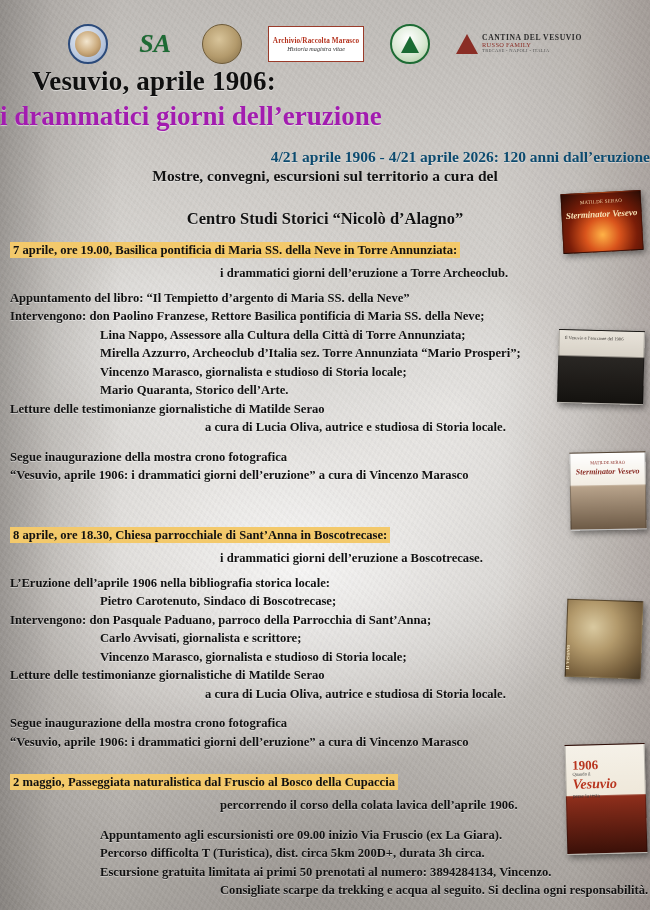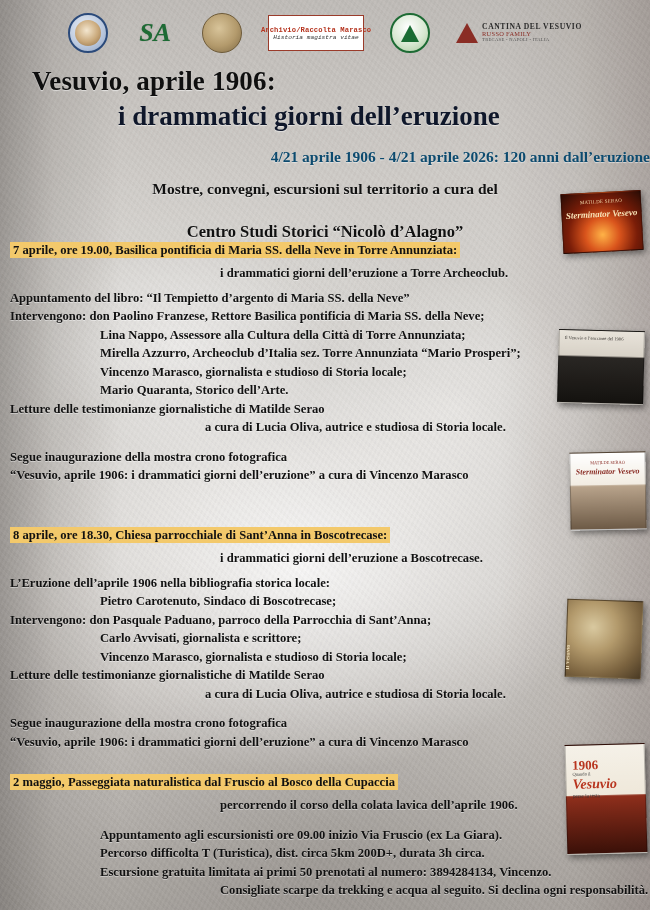--- a/index.html
+++ b/index.html
@@ -50,21 +50,21 @@
   
   #content {
     position: relative;
     width: 650px;
     height: 910px;
   }
 
   
   .logo-row {
     position: absolute;
-    top: 8px; left: 0; right: 0;
+    top: 19px; left: 0; right: 0;
     height: 50px;
     display: flex;
     align-items: center;
     justify-content: center;
     gap: 26px;
   }
   .logo { position: relative; height: 46px; display: flex; align-items: center; }
 
   .logo-circle {
     width: 40px; height: 40px; border-radius: 50%;
@@ -89,21 +89,20 @@
     width: 40px; height: 40px; border-radius: 50%;
     background: radial-gradient(circle at 42% 38%, #d8c49a 0%, #b39a6c 55%, #7d6843 100%);
     border: 1px solid #6d5a38;
   }
   .logo-arch {
     width: 96px; height: 36px;
     background: #ffffff;
     border: 1px solid #9a3b2a;
     display: flex; flex-direction: column; align-items: center; justify-content: center;
     padding: 11px 2px;
-    font-family: Liberation Mono, monospace;
   }
   .logo-arch .l1 {
     font-size: 7.2px; color: #b5341f; font-weight: bold; letter-spacing: 0.1px;
     white-space: nowrap;
   }
   .logo-arch .l2 {
     font-size: 6.2px; color: #333; font-style: italic; white-space: nowrap;
   }
   .logo-green {
     width: 40px; height: 40px; border-radius: 50%;
@@ -143,36 +142,35 @@
     color: #0f0f0f;
     letter-spacing: 0.2px;
     padding-left: 8px;
     text-align: left;
     margin-left: 24px;
     text-shadow: 0 1px 1px rgba(255,255,255,0.55);
   }
   .title-2 {
     font-size: 27px;
     font-weight: bold;
-    color: #0f172a;
+    color: #a21caf;
     margin-top: 4px;
     text-align: left;
-    margin-left: 118px;
     text-shadow: 0 1px 1px rgba(255,255,255,0.55);
   }
   .subtitle-1 {
     margin-top: 16px;
     font-size: 15.5px;
     font-weight: bold;
     color: #0c4a6e;
     text-align: right;
     text-shadow: 0 1px 1px rgba(255,255,255,0.5);
   }
   .subtitle-2 {
-    margin-top: 14px;
+    margin-top: 1px;
     font-size: 15.5px;
     font-weight: bold;
     color: #111;
     text-align: center;
     text-shadow: 0 1px 1px rgba(255,255,255,0.5);
   }
   .subtitle-3 {
     margin-top: 24px;
     font-size: 16.5px;
     font-weight: bold;

